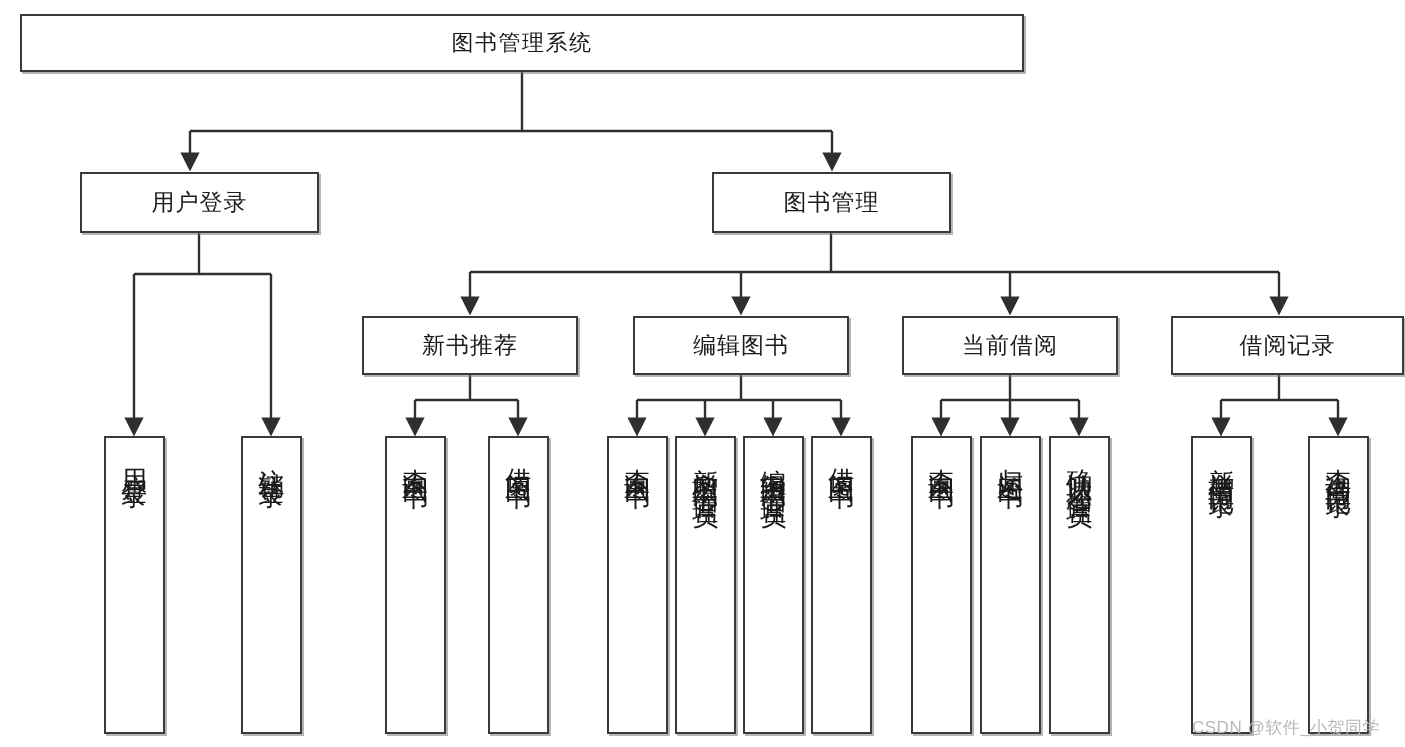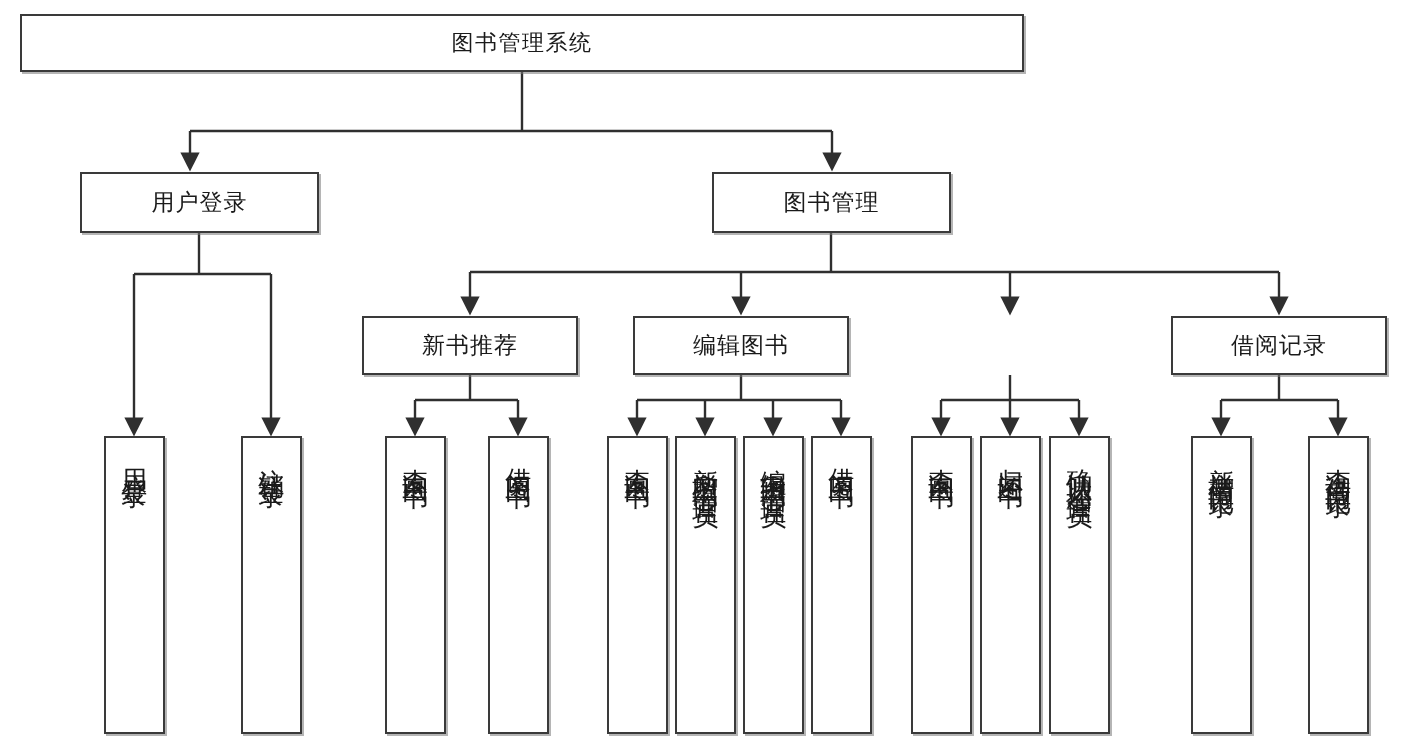--- a/index.html
+++ b/index.html
@@ -140,21 +140,24 @@
   <div class="node horiz shadowed" style="left:712px; top:172px; width:239px; height:61px;">
     <span class="lbl">图书管理</span>
   </div>
 
   <div class="node horiz shadowed" style="left:362px; top:316px; width:216px; height:59px;">
     <span class="lbl">新书推荐</span>
   </div>
   <div class="node horiz shadowed" style="left:633px; top:316px; width:216px; height:59px;">
     <span class="lbl">编辑图书</span>
   </div>
-  <div class="node horiz shadowed" style="left:1171px; top:316px; width:216px; height:59px;">
+  <div class="node horiz shadowed" style="left:902px; top:316px; width:216px; height:59px;">
+    <span class="lbl">当前借阅</span>
+  </div>
+  <div class="node horiz shadowed" style="left:1171px; top:316px; width:233px; height:59px;">
     <span class="lbl">借阅记录</span>
   </div>
 
   <div class="node vert shadowed" style="left:104px; top:436px; width:61px; height:298px;">
     <span class="lbl">用户登录</span>
   </div>
   <div class="node vert shadowed" style="left:241px; top:436px; width:61px; height:298px;">
     <span class="lbl">注销登录</span>
   </div>
 
@@ -188,14 +191,15 @@
     <span class="lbl">确认归还（管理员）</span>
   </div>
 
   <div class="node vert shadowed" style="left:1191px; top:436px; width:61px; height:298px;">
     <span class="lbl">新增借阅记录</span>
   </div>
   <div class="node vert shadowed" style="left:1308px; top:436px; width:61px; height:298px;">
     <span class="lbl">查询借阅记录</span>
   </div>
 
+  <div class="watermark" style="left:1192px; top:716px;">CSDN @软件_小贺同学</div>
 
 </div>
 
 </body></html>

